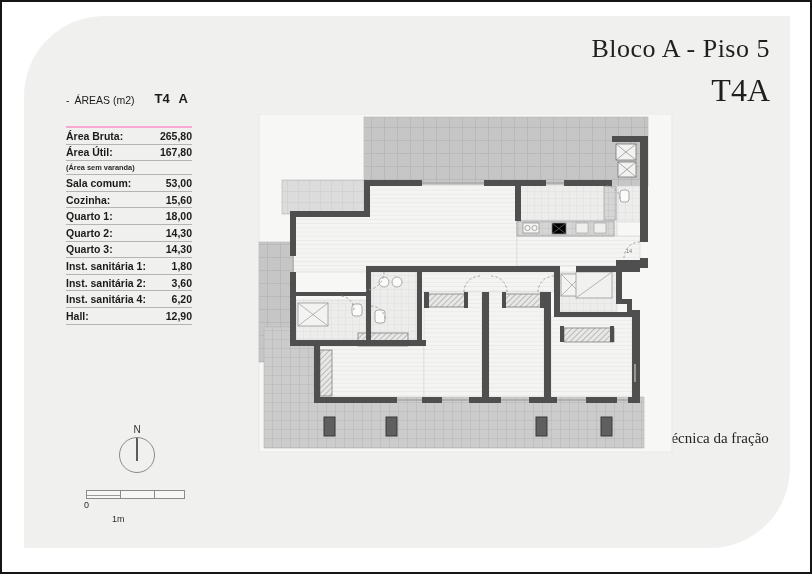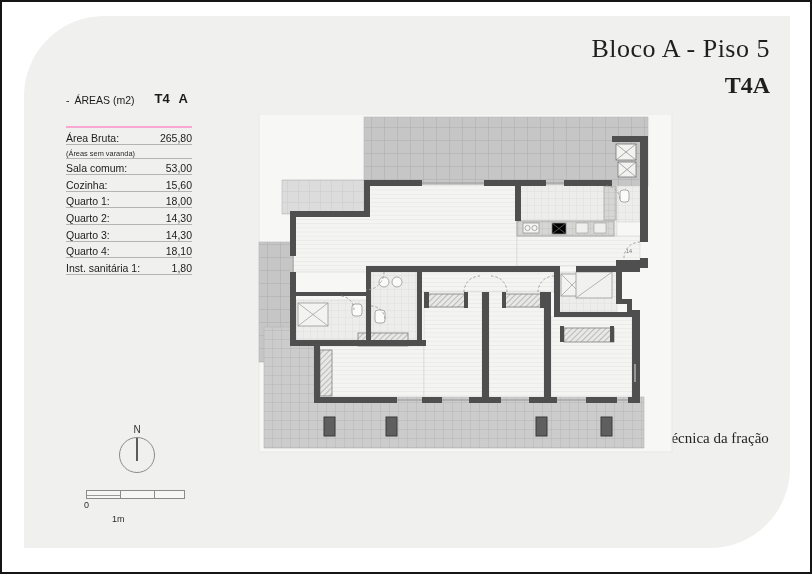--- a/index.html
+++ b/index.html
@@ -5,32 +5,32 @@
   html,body{margin:0;padding:0;background:#ffffff;}
   .stage{position:relative;width:812px;height:574px;background:#fff;
          box-sizing:border-box;border:2px solid #151515;overflow:hidden;
          font-family:"Liberation Sans",sans-serif;}
   .card{position:absolute;left:22px;top:14px;width:766px;height:532px;
         background:#f0f0ef;border-radius:80px 0 80px 0;}
   
   .titleblock{position:absolute;right:40px;top:32px;text-align:right;color:#1f1f1f;
               font-family:"Liberation Serif",serif;}
   .titleblock .t1{font-size:26px;letter-spacing:.5px;}
-  .titleblock .t2{font-size:24px;margin-top:8px;font-weight:bold;}
+  .titleblock .t2{font-size:32px;margin-top:8px;}
   .caption{position:absolute;left:624px;top:428px;font-family:"Liberation Serif",serif;
            font-size:15px;color:#242424;}
   
   .areas{position:absolute;left:64px;top:104px;width:126px;color:#1b1b1b;}
   .thead{display:flex;justify-content:space-between;align-items:flex-end;height:17px;
          border-bottom:2px solid #f9a8d4;box-sizing:border-box;padding-bottom:20px;}
   .thead .hleft{font-size:10.5px;}
   .thead .hleft .dash{margin-right:5px;}
   .thead .hright{font-size:13px;font-weight:bold;display:flex;gap:9px;padding-right:4px;align-items:center;}
-  .trow{display:flex;justify-content:space-between;align-items:flex-end;height:16.6px;
-        box-sizing:border-box;font-size:10.5px;}
+  .trow{display:flex;justify-content:space-between;align-items:center;height:16.6px;
+        box-sizing:border-box;font-size:10.5px;font-weight:bold;}
   .trow.u{border-bottom:1px solid #b4b4b4;}
   .trow.note{font-size:7.4px;color:#2a2a2a;height:14px;}
   .fnote{font-size:7.4px;color:#2a2a2a;height:14px;display:flex;align-items:center;}
   
   .compass{position:absolute;left:117px;top:422px;width:36px;text-align:center;}
   .compass .n{font-size:10px;color:#333;}
   .compass .circle{position:relative;width:34px;height:34px;border:1px solid #8b8b8b;
                    border-radius:50%;margin-top:2px;}
   .compass .needle{position:absolute;left:16px;top:0px;width:2px;height:23px;background:#5c5c5c;}
   
@@ -63,21 +63,25 @@
       <span class="hright">
           <span>T4</span>
           <span>A</span>
         </span>
     </div>
     <div>
         <div class="trow u">
           <span>Área Bruta:</span>
           <span>265,80</span>
         </div>
-        <div class="trow note u">(Áreas sem varanda)</div>
+        <div class="trow u">
+          <span>Área Útil:</span>
+          <span>167,80</span>
+        </div>
+        <div class="trow note u">(Área sem varanda)</div>
         <div class="trow u">
           <span>Sala comum:</span>
           <span>53,00</span>
         </div>
         <div class="trow u">
           <span>Cozinha:</span>
           <span>15,60</span>
         </div>
         <div class="trow u">
           <span>Quarto 1:</span>
@@ -85,26 +89,34 @@
         </div>
         <div class="trow u">
           <span>Quarto 2:</span>
           <span>14,30</span>
         </div>
         <div class="trow u">
           <span>Quarto 3:</span>
           <span>14,30</span>
         </div>
         <div class="trow u">
-          <span>Quarto 4:</span>
-          <span>18,10</span>
-        </div>
-        <div class="trow u">
           <span>Inst. sanitária 1:</span>
           <span>1,80</span>
+        </div>
+        <div class="trow u">
+          <span>Inst. sanitária 2:</span>
+          <span>3,60</span>
+        </div>
+        <div class="trow u">
+          <span>Inst. sanitária 4:</span>
+          <span>6,20</span>
+        </div>
+        <div class="trow u">
+          <span>Hall:</span>
+          <span>12,90</span>
         </div>
       </div>
   </div>
 
   <div class="compass">
     <div class="n">N</div>
     <div class="circle">
       <div class="needle"></div>
     </div>
   </div>

